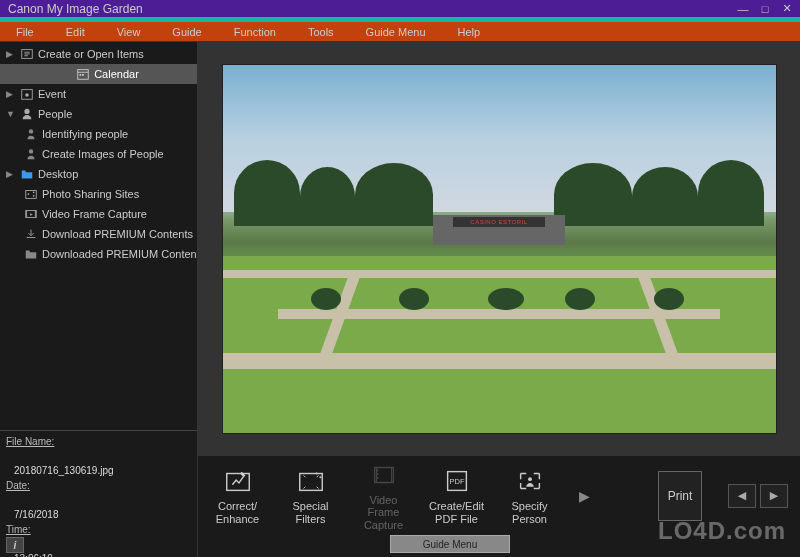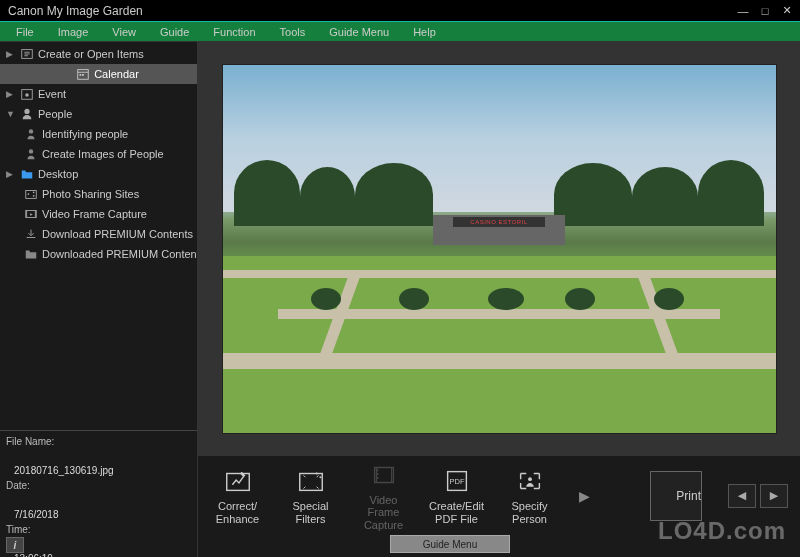--- a/index.html
+++ b/index.html
@@ -1,56 +1,56 @@
 <!DOCTYPE html>
 <html><head>
 <meta charset="utf-8">
 <style>
 * { margin: 0; padding: 0; box-sizing: border-box; font-family: Arial, sans-serif; }
 body { background: #2a2a2a; width: 800px; height: 557px; overflow: hidden; color: #ccc; font-size: 11px; }
 .window { width: 800px; height: 557px; background: #1a1a1a; display: flex; flex-direction: column; }
-.titlebar { height: 22px; background: #000000; display: flex; align-items: center; padding: 0 6px; color: #ccc; font-size: 12px; border-bottom: 1px solid #14b8a6; }
+.titlebar { height: 22px; background: #4c1d95; display: flex; align-items: center; padding: 0 6px; color: #ccc; font-size: 12px; border-bottom: 5px solid #14b8a6; }
 .titlebar-title { flex: 1; padding-left: 2px; }
 .titlebar-btns { display: flex; gap: 8px; }
 .titlebar-btn { width: 14px; height: 14px; display: flex; align-items: center; justify-content: center; cursor: pointer; color: #ccc; font-size: 11px; }
-.menubar { height: 20px; background: #15803d; display: flex; align-items: center; padding: 0 4px; border-bottom: 1px solid #333; }
+.menubar { height: 20px; background: #c2410c; display: flex; align-items: center; padding: 0 4px; border-bottom: 1px solid #333; gap: 8px; }
 .menubar span { padding: 2px 12px; cursor: pointer; font-size: 11px; color: #ccc; }
 .content { flex: 1; display: flex; overflow: hidden; }
 .sidebar { width: 198px; background: #1a1a1a; display: flex; flex-direction: column; border-right: 1px solid #333; }
 .tree { flex: 1; overflow-y: auto; padding: 2px 0; }
 .tree-item { display: flex; align-items: center; height: 20px; padding: 0 6px; gap: 4px; cursor: pointer; font-size: 11px; color: #ccc; white-space: nowrap; overflow: hidden; }
 .tree-item.selected { background: #555; color: #fff; justify-content: center; }
 .tree-item.child { padding-left: 24px; }
 .tree-arrow { width: 10px; display: inline-block; font-size: 9px; color: #888; }
 .tree-icon { width: 14px; height: 14px; display: flex; align-items: center; justify-content: center; }
 .tree-icon svg { width: 14px; height: 14px; }
 .info-panel { border-top: 1px solid #444; padding: 4px 6px; font-size: 10px; color: #ccc; line-height: 1.4; background: #1a1a1a; height: 105px; }
 .info-row { display: flex; flex-direction: column; margin-bottom: 1px; }
-.info-label { color: #bbb; }
+.info-label { color: #bbb; text-decoration: underline; }
 .info-value { padding-left: 8px; color: #ddd; margin-top: 15px; }
 .info-btn { width: 18px; height: 16px; background: #444; border: 1px solid #666; margin: 2px 6px 4px; display: flex; align-items: center; justify-content: center; color: #ccc; font-size: 10px; font-weight: bold; font-style: italic; cursor: pointer; }
 .main { flex: 1; display: flex; flex-direction: column; background: #333; }
 .image-area { flex: 1; display: flex; align-items: center; justify-content: center; background: #333; padding: 16px; }
 .image-view { width: 555px; height: 370px; background: linear-gradient(to bottom, #8ab8d8 0%, #a8c8e0 25%, #c0d4e8 35%, #7a9a6a 42%, #5a7a4a 48%, #6a9a4a 55%, #88b858 100%); position: relative; overflow: hidden; border: 1px solid #222; }
 .sky { position: absolute; top: 0; left: 0; right: 0; height: 40%; background: linear-gradient(to bottom, #7ab0d0, #b8d0e0, #d0d8e0); }
 .tree-line { position: absolute; top: 26%; left: 0; right: 0; height: 18%; }
 .tree-shape { position: absolute; bottom: 0; background: #2a4a2a; border-radius: 50% 50% 0 0; }
 .building { position: absolute; top: 41%; left: 38%; width: 24%; height: 8%; background: #666; }
 .building-sign { position: absolute; top: 2px; left: 15%; right: 15%; height: 10px; background: #333; color: #d44; font-size: 6px; text-align: center; line-height: 10px; letter-spacing: 0.5px; }
 .grass { position: absolute; top: 52%; left: 0; right: 0; bottom: 0; background: #7aaa4a; }
 .path { position: absolute; background: #c8c0a8; }
 .bush { position: absolute; width: 30px; height: 22px; background: #2a4a2a; border-radius: 50%; }
 .toolbar { height: 80px; background: #1a1a1a; display: flex; align-items: center; padding: 8px 12px; gap: 18px; border-top: 1px solid #333; }
 .tool-btn { display: flex; flex-direction: column; align-items: center; gap: 4px; cursor: pointer; width: 55px; }
 .tool-btn.disabled { opacity: 0.4; cursor: default; }
 .tool-icon { width: 34px; height: 30px; display: flex; align-items: center; justify-content: center; }
 .tool-icon svg { width: 30px; height: 28px; }
 .tool-label { font-size: 11px; color: #ccc; text-align: center; line-height: 1.1; }
 .tool-arrow { color: #888; font-size: 14px; cursor: pointer; margin-left: 4px; }
-.print-btn { margin-left: auto; width: 52px; height: 50px; border: 1px solid #666; background: #222; display: flex; align-items: center; justify-content: flex-end; font-size: 12px; color: #ccc; cursor: pointer; }
+.print-btn { margin-left: auto; width: 44px; height: 50px; border: 1px solid #666; background: #222; display: flex; align-items: center; justify-content: center; font-size: 12px; color: #ccc; cursor: pointer; }
 .nav-btns { display: flex; gap: 4px; margin-left: 8px; }
 .nav-btn { width: 28px; height: 24px; border: 1px solid #555; background: #222; display: flex; align-items: center; justify-content: center; cursor: pointer; color: #aaa; font-size: 11px; }
 .guide-btn-row { height: 22px; background: #1a1a1a; display: flex; align-items: center; padding: 0 8px; }
 .guide-btn { width: 120px; height: 18px; background: #888; border: 1px solid #aaa; color: #222; font-size: 10px; display: flex; align-items: center; justify-content: center; cursor: pointer; margin-left: 190px; }
 .watermark { position: absolute; bottom: 12px; right: 14px; color: rgba(255,255,255,0.35); font-size: 24px; font-weight: bold; pointer-events: none; letter-spacing: 1px; }
 </style>
 </head>
 <body>
 
 <div class="window">
@@ -58,21 +58,21 @@
     <span class="titlebar-title">Canon My Image Garden</span>
     <div class="titlebar-btns">
       <span class="titlebar-btn">—</span>
       <span class="titlebar-btn">□</span>
       <span class="titlebar-btn">✕</span>
     </div>
   </div>
 
   <div class="menubar">
     <span>File</span>
-    <span>Image</span>
+    <span>Edit</span>
     <span>View</span>
     <span>Guide</span>
     <span>Function</span>
     <span>Tools</span>
     <span>Guide Menu</span>
     <span>Help</span>
   </div>
 
   <div class="content">
     <div class="sidebar">

